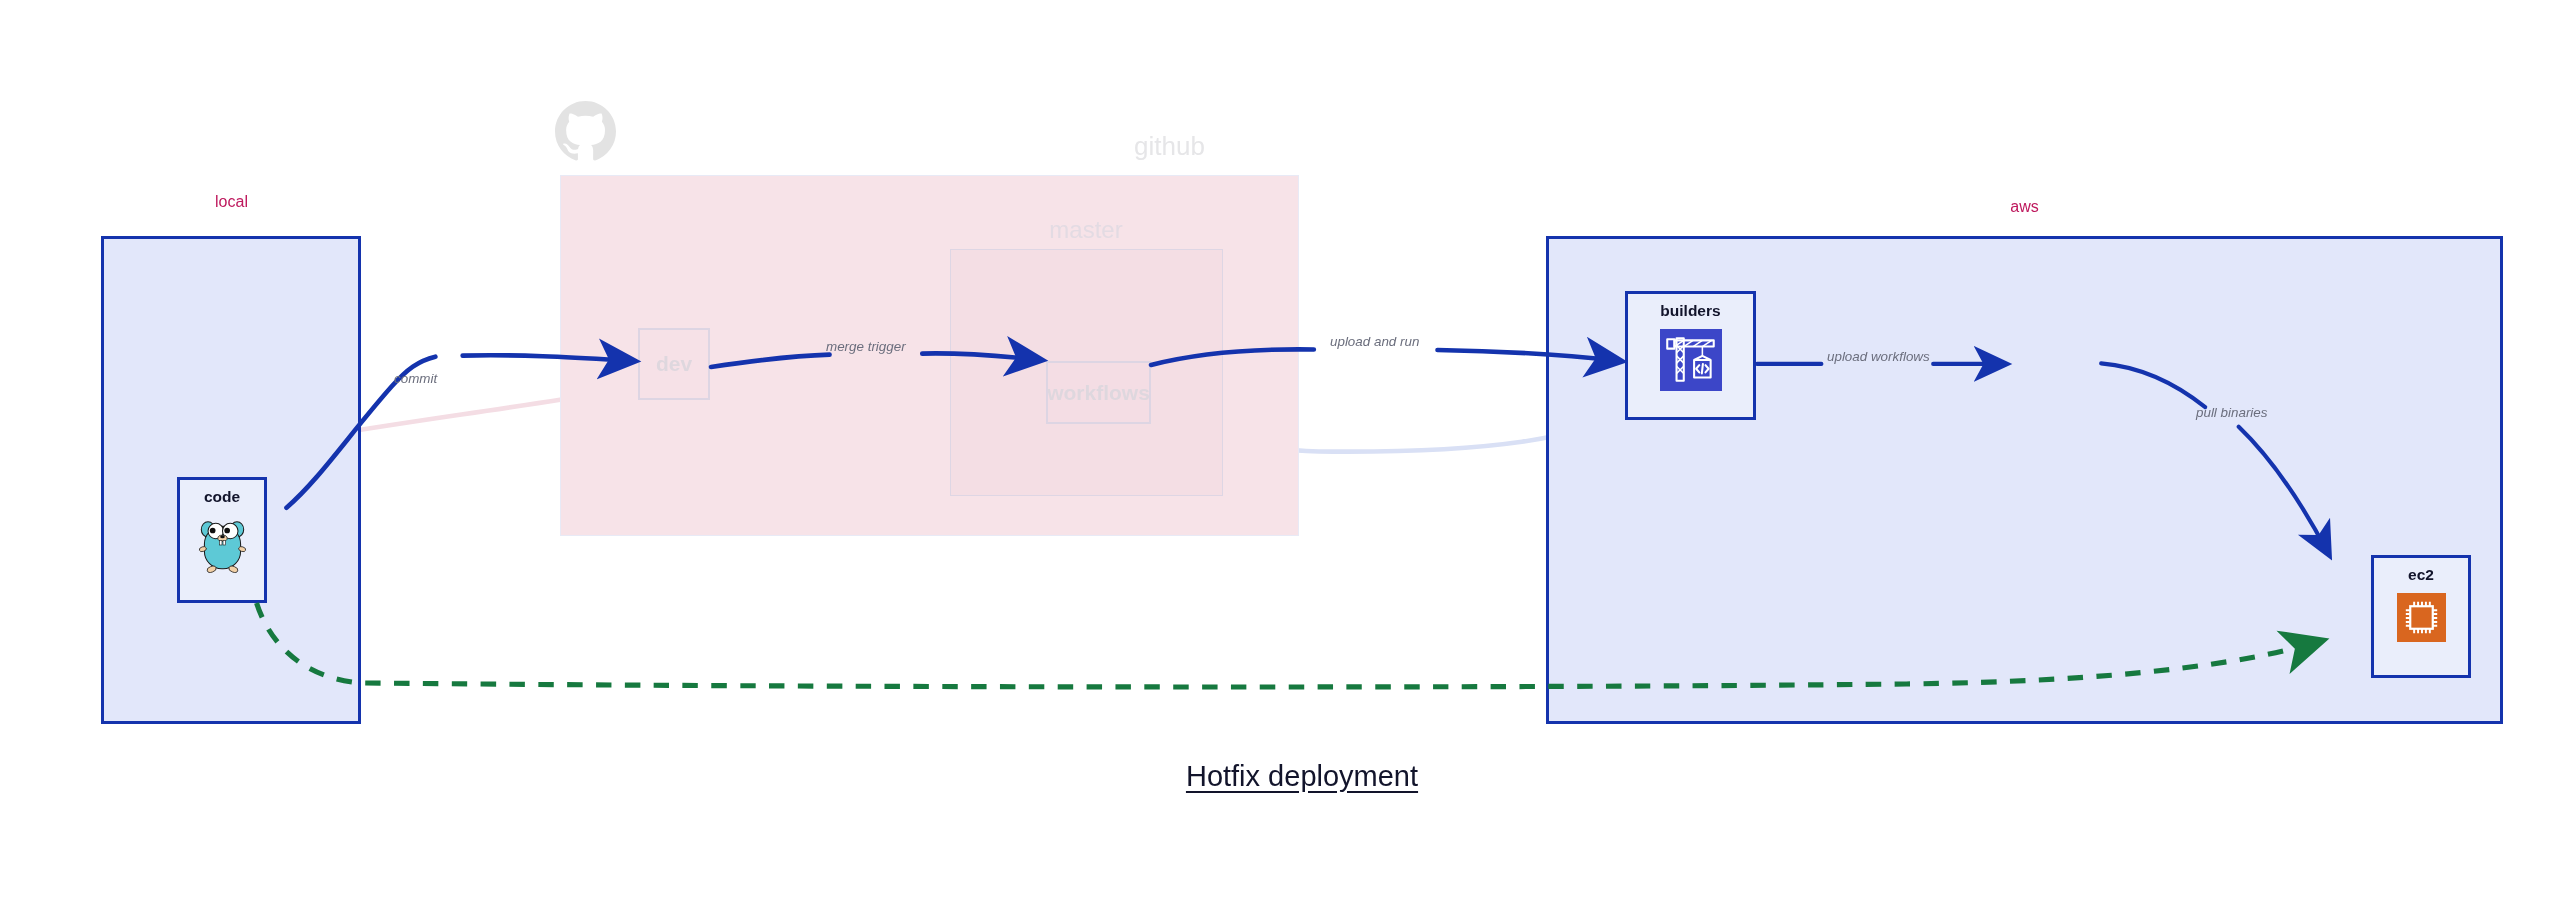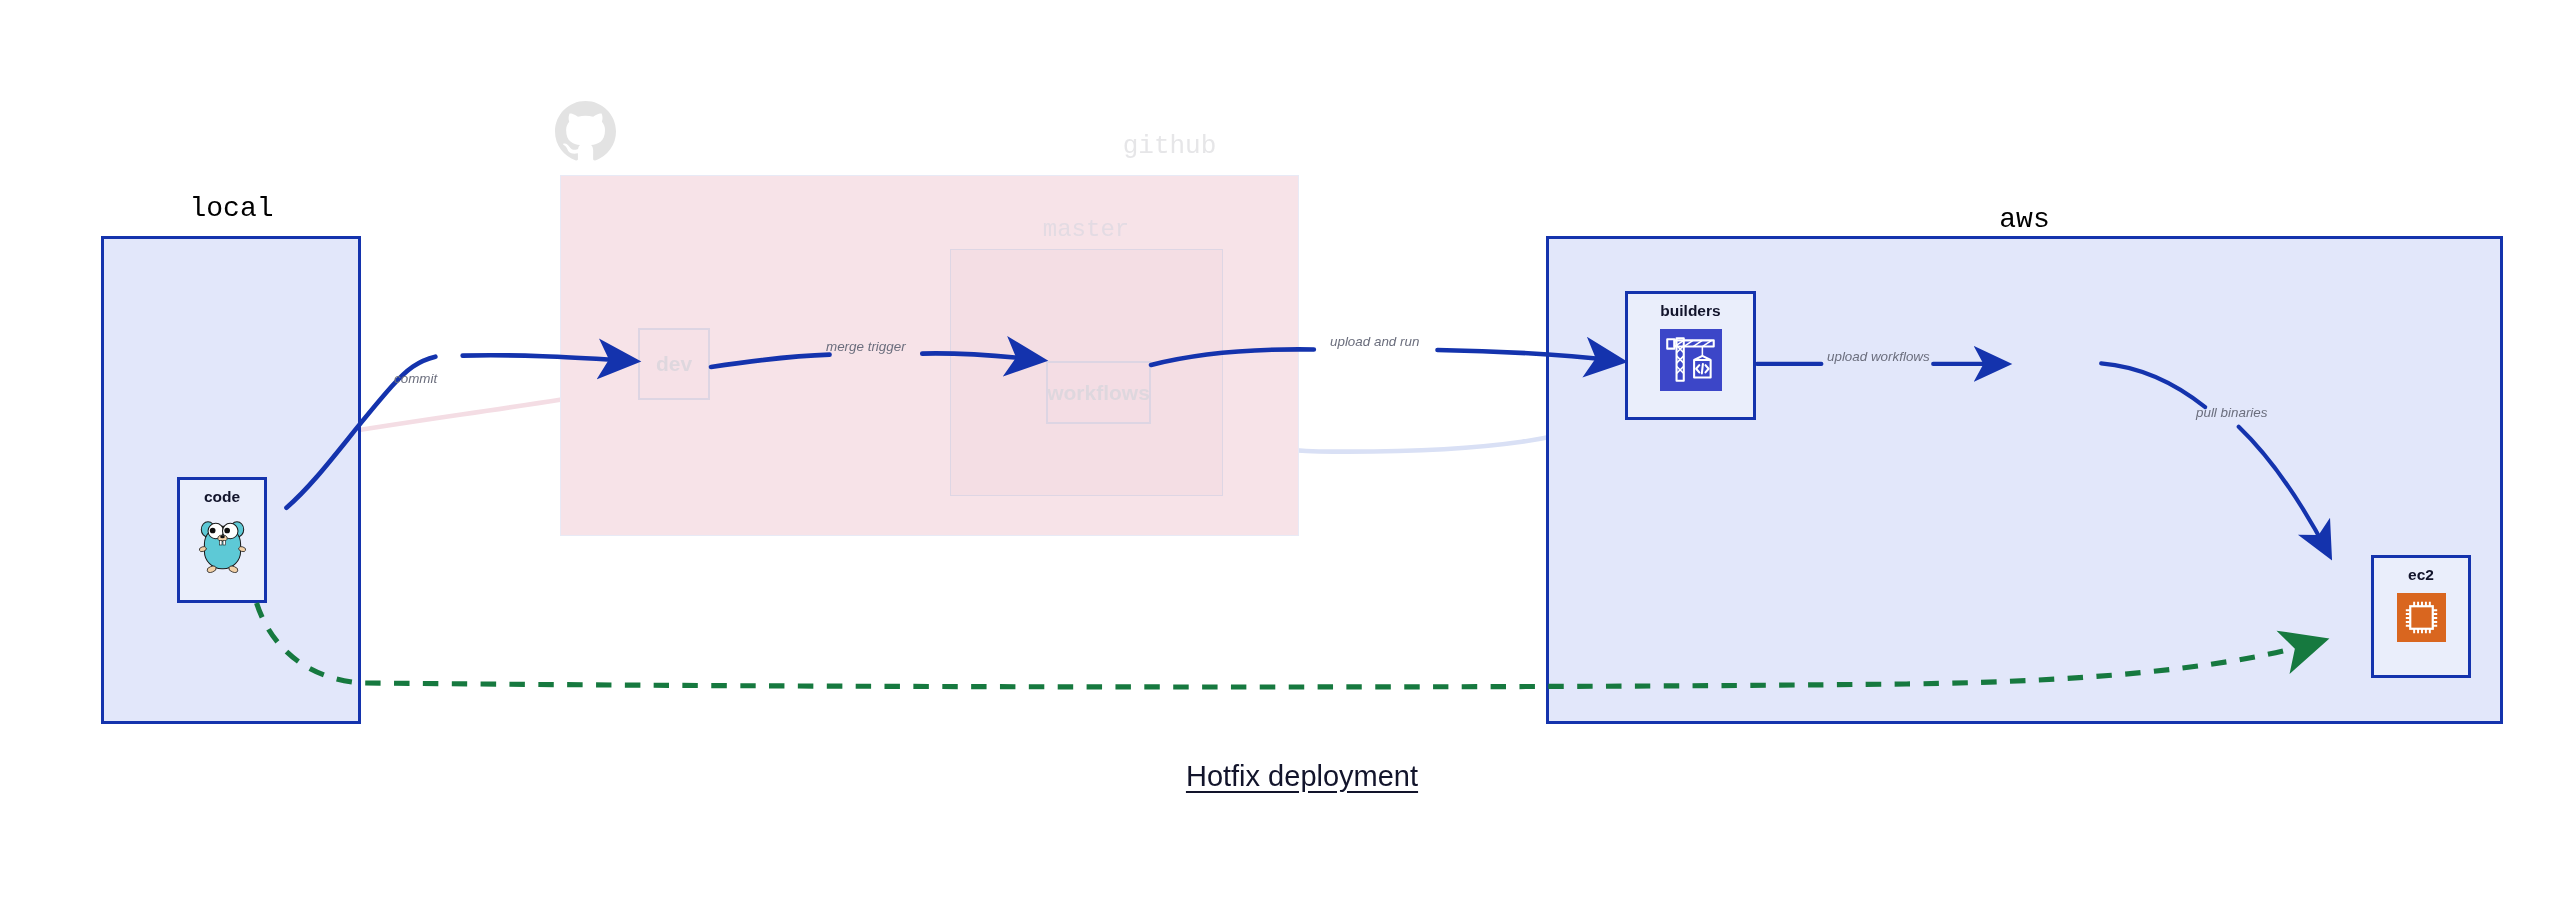--- a/index.html
+++ b/index.html
@@ -42,28 +42,28 @@
     background: #f7e3e8;
     border: 1px solid #e8eaf6;
   }
   .container.faded-inner {
     background: rgba(237, 205, 214, 0.22);
     border: 1.5px solid #ded6e4;
   }
   
   .container-title {
     position: absolute;
-    font-family: Liberation Mono, monospace;
+    font-family: Liberation Sans, sans-serif;
     font-weight: 400;
     white-space: nowrap;
     text-align: center;
   }
   .container-title.solid {
-    color: #000000;
-    font-size: 28px;
+    color: #be185d;
+    font-size: 16px;
   }
   .container-title.faded {
     color: #e6e6e8;
     font-size: 26px;
   }
   .container-title.faded-inner {
     color: #e3dbe3;
     font-size: 24px;
   }
   
@@ -168,21 +168,21 @@
       3.07-1.87 3.75-3.65 3.95.29.25.54.73.54 1.48 0 1.07-.01 1.93-.01 2.2 0 .21.15.46.55.38A8.01 8.01 0 0 0 16 8c0-4.42-3.58-8-8-8z"></path>
   </svg>
 
   <div class="container faded-inner" style="left:950px; top:249px; width:273px; height:247px;"></div>
   <div class="container-title faded-inner" style="left:1001px; top:216px; width:170px;">master</div>
 
   <div class="container solid" style="left:101px; top:236px; width:260px; height:488px;"></div>
   <div class="container-title solid" style="left:154px; top:193px; width:155px;">local</div>
 
   <div class="container solid" style="left:1546px; top:236px; width:957px; height:488px;"></div>
-  <div class="container-title solid" style="left:1947px; top:204px; width:155px;">aws</div>
+  <div class="container-title solid" style="left:1947px; top:198px; width:155px;">aws</div>
 
   <div class="node faded" style="left:638px; top:328px; width:72px; height:72px; justify-content:center;">
     <span class="node-label">dev</span>
   </div>
 
   <div class="node faded" style="left:1046px; top:361px; width:105px; height:63px; justify-content:center;">
     <span class="node-label">workflows</span>
   </div>
 
   <div class="node solid" style="left:177px; top:477px; width:90px; height:126px;">

